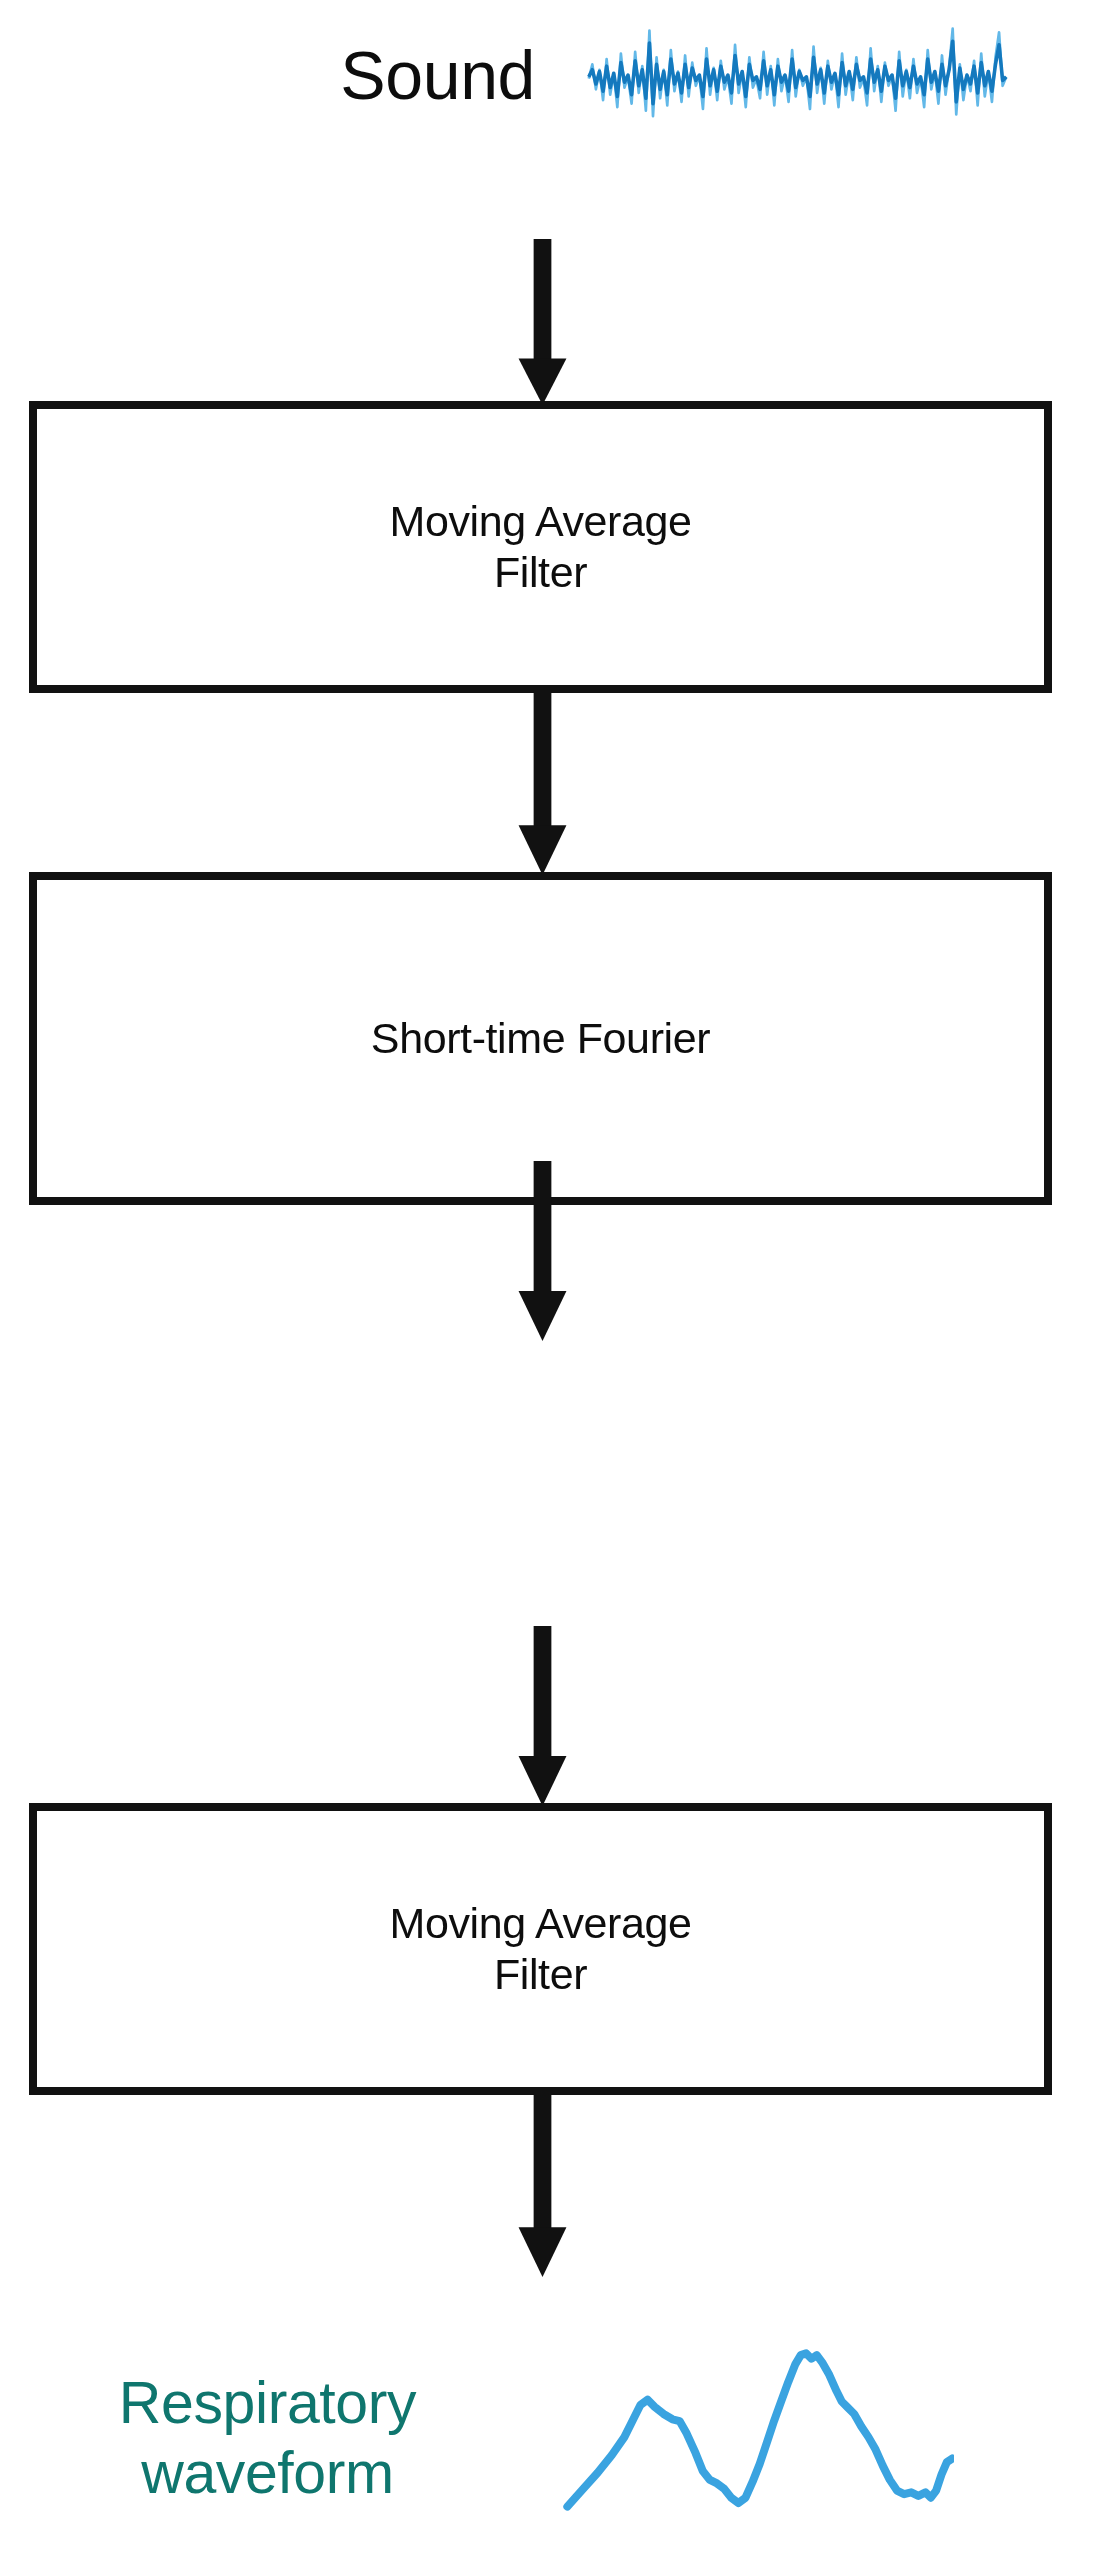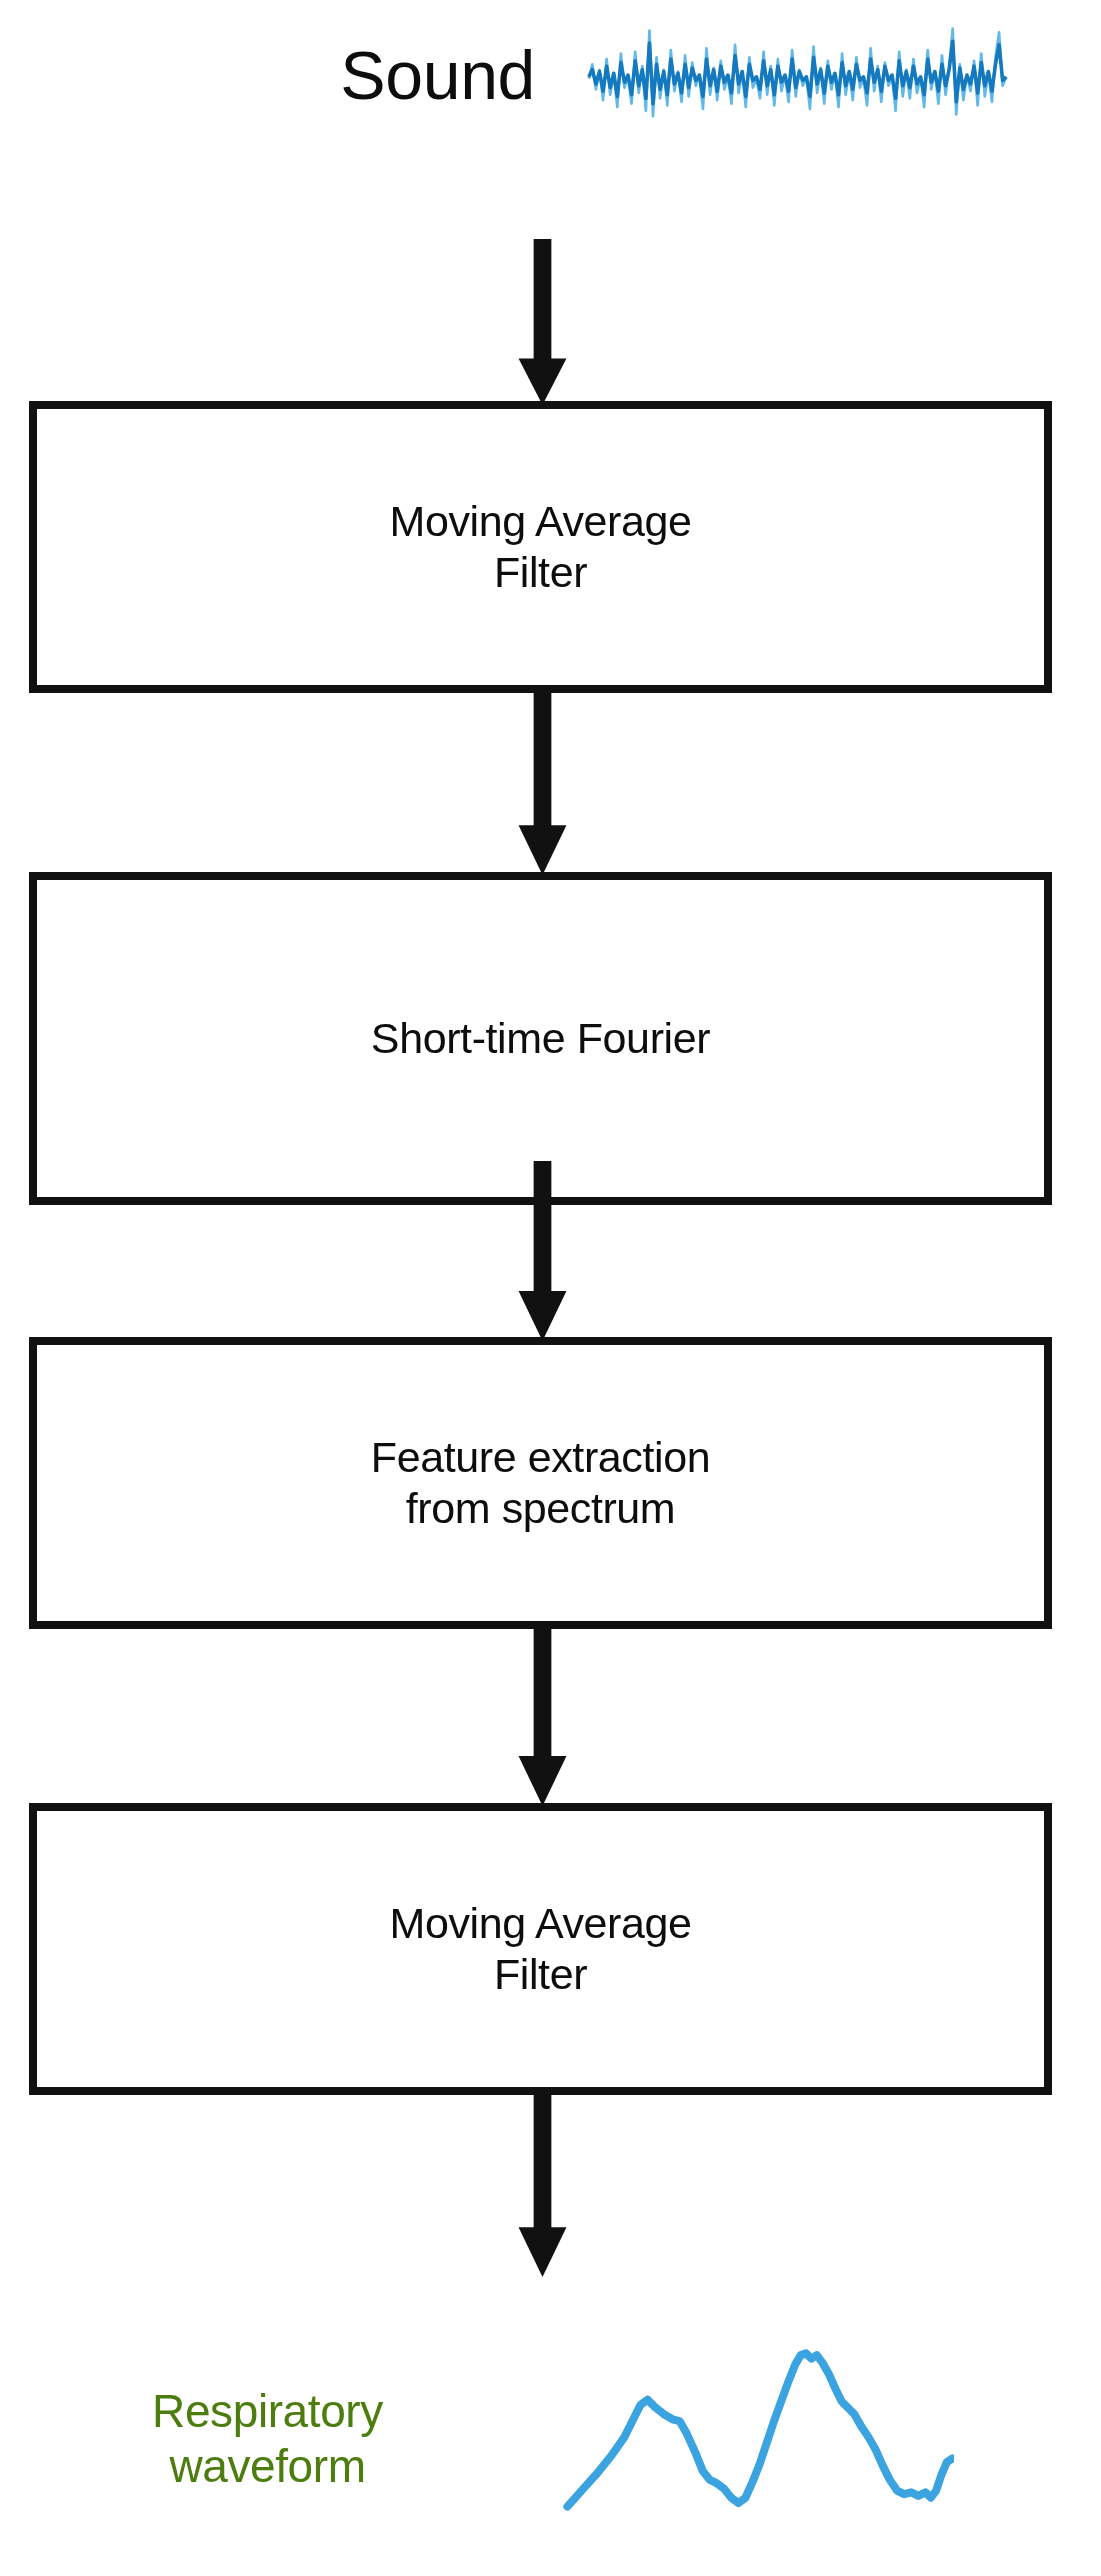--- a/index.html
+++ b/index.html
@@ -50,23 +50,23 @@
   
   #output-row {
     left: 0px;
     top: 2318px;
     width: 1052px;
     height: 241px;
   }
   #output-label {
     width: 535px;
     text-align: center;
-    font-size: 46px;
+    font-size: 59px;
     line-height: 1.18;
-    color: #4d7c0f;
+    color: #0f766e;
     letter-spacing: -0.4px;
   }
   #output-label .line { display: block; }
   #output-wave {
     margin-left: 27px;
     width: 392px;
     height: 214px;
   }
 
   
@@ -175,26 +175,20 @@
     </div>
   </div>
 
   <div class="connector" id="arrow-3">
     <svg viewBox="0 0 62 202" preserveAspectRatio="none">
       <rect x="21" y="0" width="20" height="152" fill="#111111"></rect>
       <polygon points="4,146 58,146 31,202" fill="#111111"></polygon>
     </svg>
   </div>
 
-  <div class="proc-box" id="box-3">
-    <div class="proc-label">
-      <span class="line">Feature extraction</span>
-      <span class="line">from spectrum</span>
-    </div>
-  </div>
 
   <div class="connector" id="arrow-4">
     <svg viewBox="0 0 62 202" preserveAspectRatio="none">
       <rect x="21" y="0" width="20" height="152" fill="#111111"></rect>
       <polygon points="4,146 58,146 31,202" fill="#111111"></polygon>
     </svg>
   </div>
 
   <div class="proc-box" id="box-4">
     <div class="proc-label">

